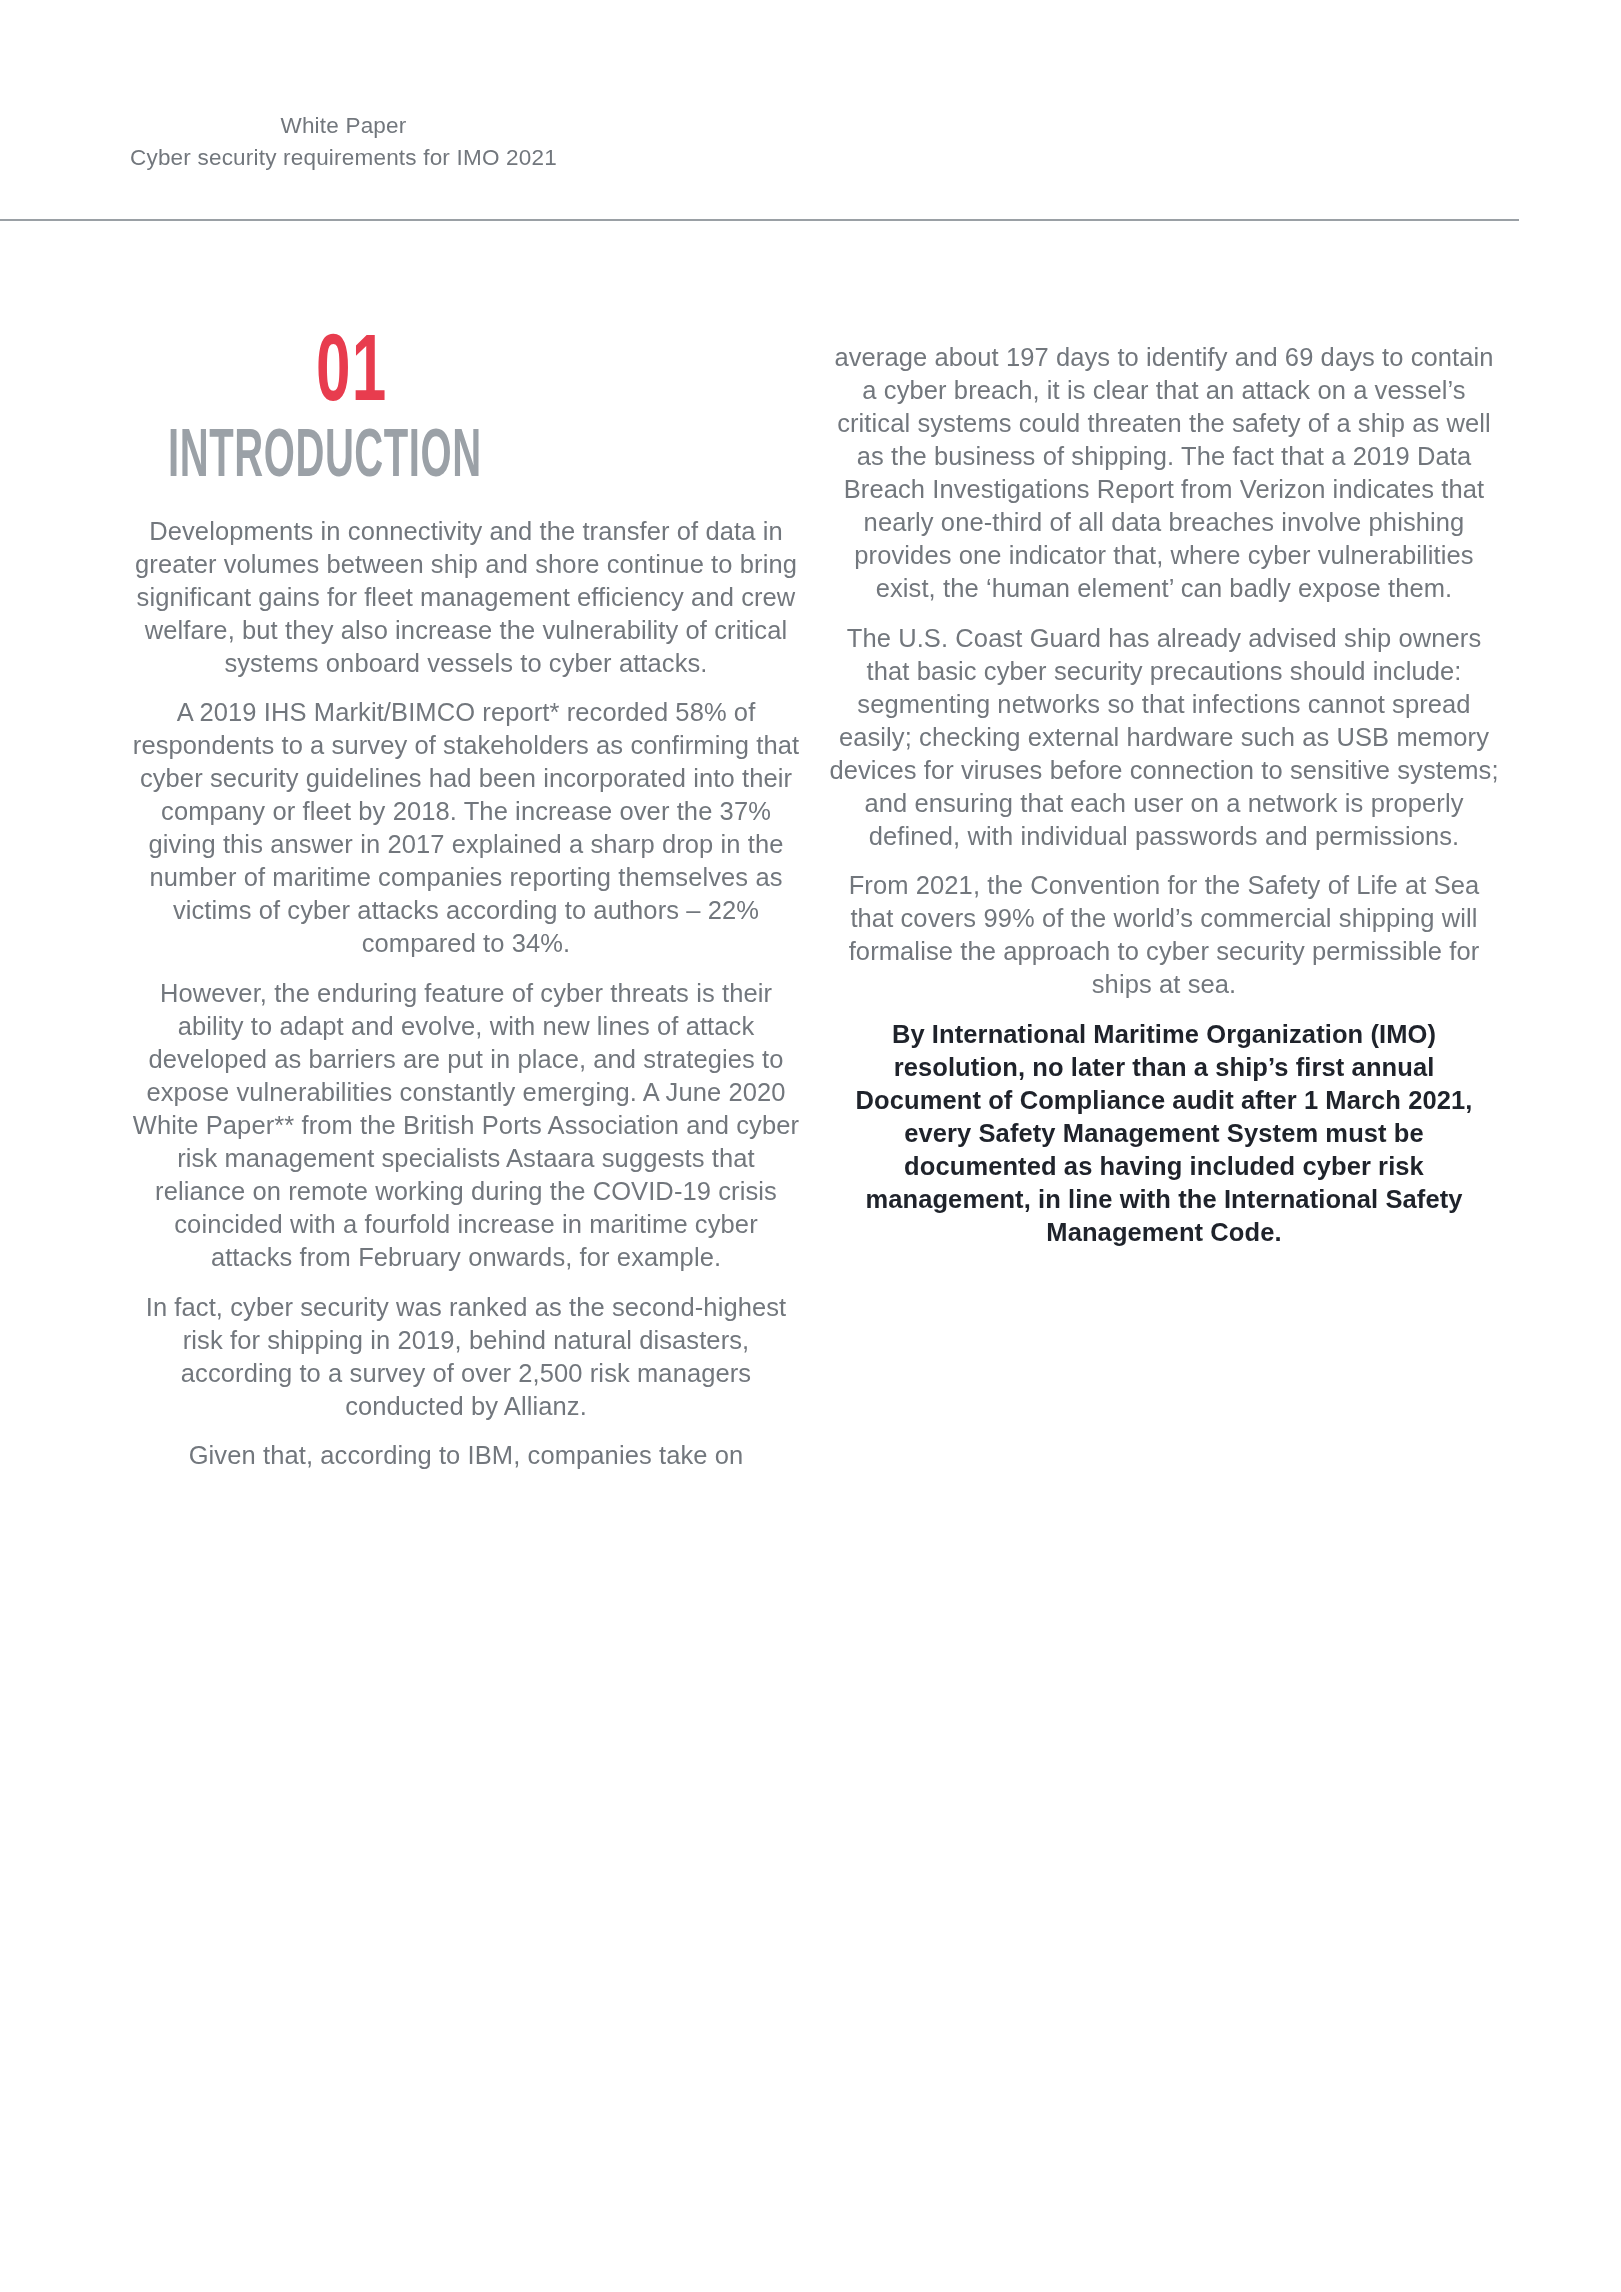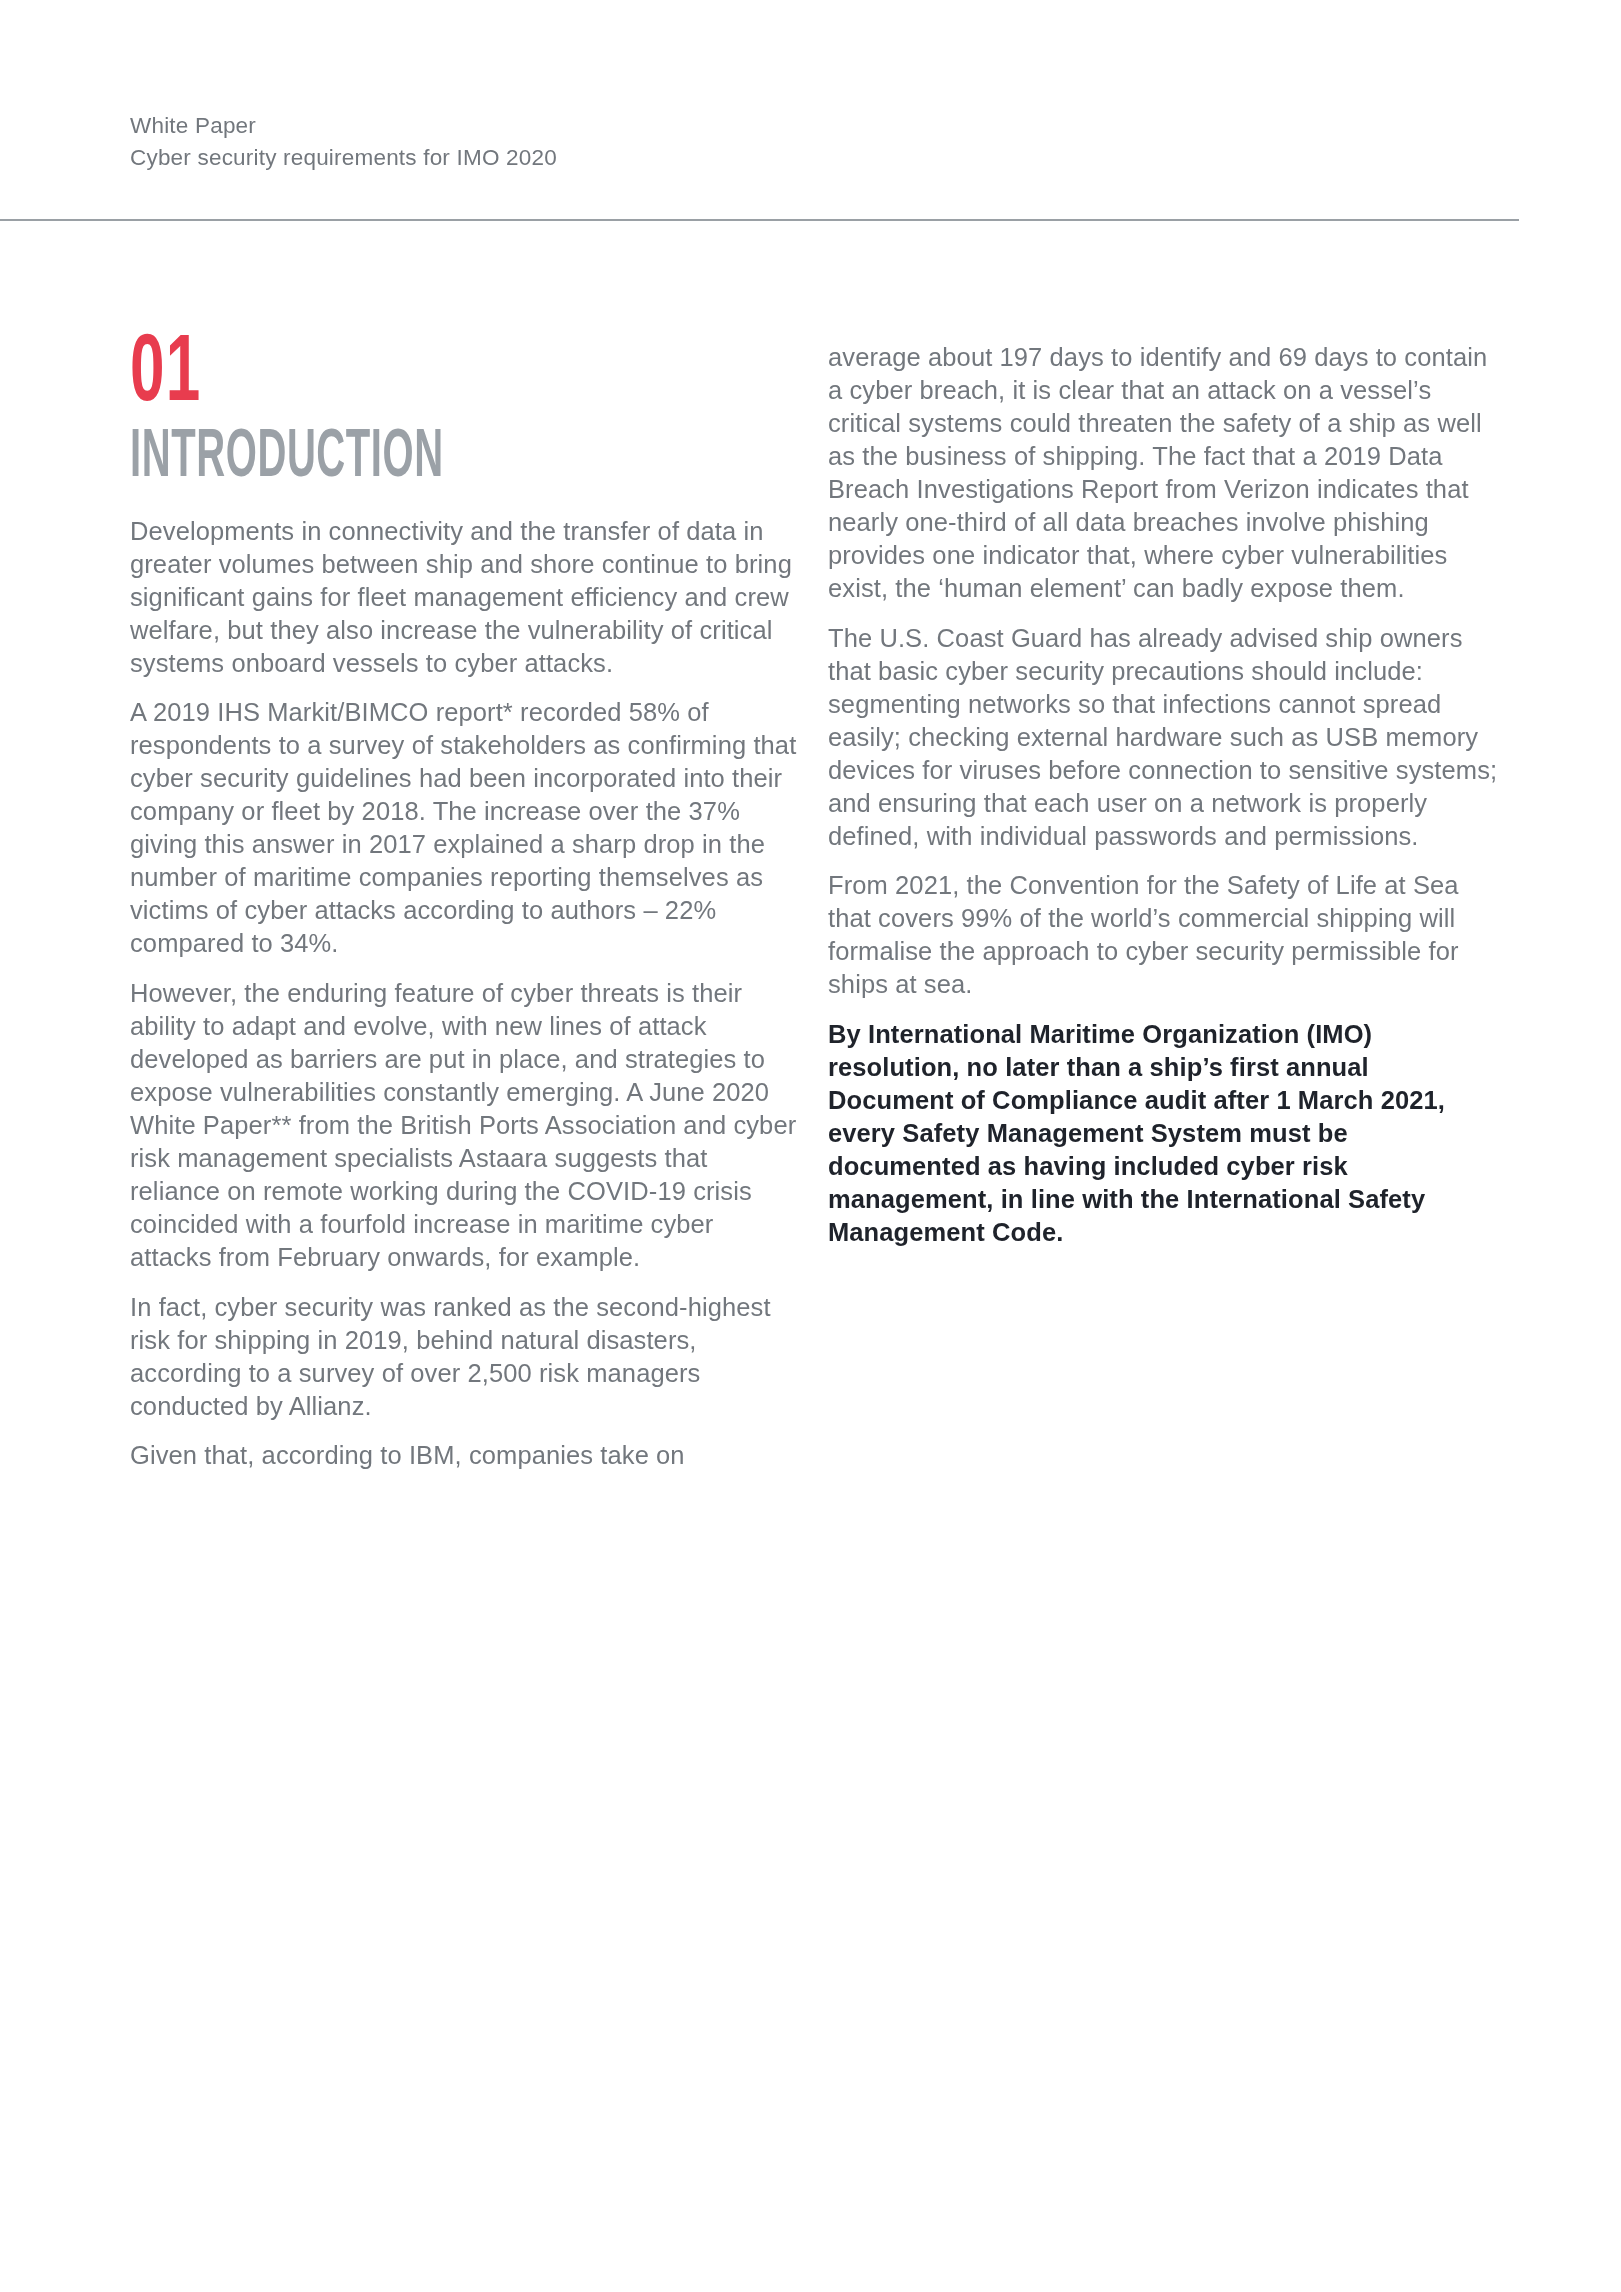--- a/index.html
+++ b/index.html
@@ -3,21 +3,21 @@
 <meta charset="utf-8">
 <style>
   * { margin:0; padding:0; box-sizing:border-box; }
   html,body { background:#ffffff; }
   body {
     width:1621px; height:2293px;
     font-family:"Liberation Sans","DejaVu Sans",sans-serif;
   }
   .page {
     position:relative; width:1621px; height:1883px;
-    background:#ffffff; overflow:hidden;
+    background:#ffffff; overflow:hidden;text-align:center;
   }
 
   
   .doc-header {
     position:absolute; left:130px; top:110px;
     font-size:22.5px; line-height:32px; color:#72777d;
     letter-spacing:0.2px;
   }
   .header-divider {
     position:absolute; left:0; top:219px;
@@ -80,21 +80,21 @@
     margin-left:-13.7px; margin-top:-5.9px;
   }
 </style>
 </head>
 <body>
 
 <div class="page">
 
   <div class="doc-header">
     <div>White Paper</div>
-    <div>Cyber security requirements for IMO 2020</div>
+    <div>Cyber security requirements for IMO 2021</div>
   </div>
   <div class="header-divider"></div>
 
   <div class="col col-left">
     <div class="section-number">01</div>
     <div class="section-title">INTRODUCTION</div>
     <p>Developments in connectivity and the transfer of data in greater volumes between ship and shore continue to bring significant gains for fleet management efficiency and crew welfare, but they also increase the vulnerability of critical systems onboard vessels to cyber attacks.</p>
     <p>A 2019 IHS Markit/BIMCO report* recorded 58% of respondents to a survey of stakeholders as confirming that cyber security guidelines had been incorporated into their company or fleet by 2018. The increase over the 37% giving this answer in 2017 explained a sharp drop in the number of maritime companies reporting themselves as victims of cyber attacks according to authors – 22% compared to 34%.</p>
     <p>However, the enduring feature of cyber threats is their ability to adapt and evolve, with new lines of attack developed as barriers are put in place, and strategies to expose vulnerabilities constantly emerging.  A June 2020 White Paper** from the British Ports Association and cyber risk management specialists Astaara suggests that reliance on remote working during the COVID-19 crisis coincided with a fourfold increase in maritime cyber attacks from February onwards, for example.</p>
     <p>In fact, cyber security was ranked as the second-highest risk for shipping in 2019, behind natural disasters, according to a survey of over 2,500 risk managers conducted by Allianz.</p>

